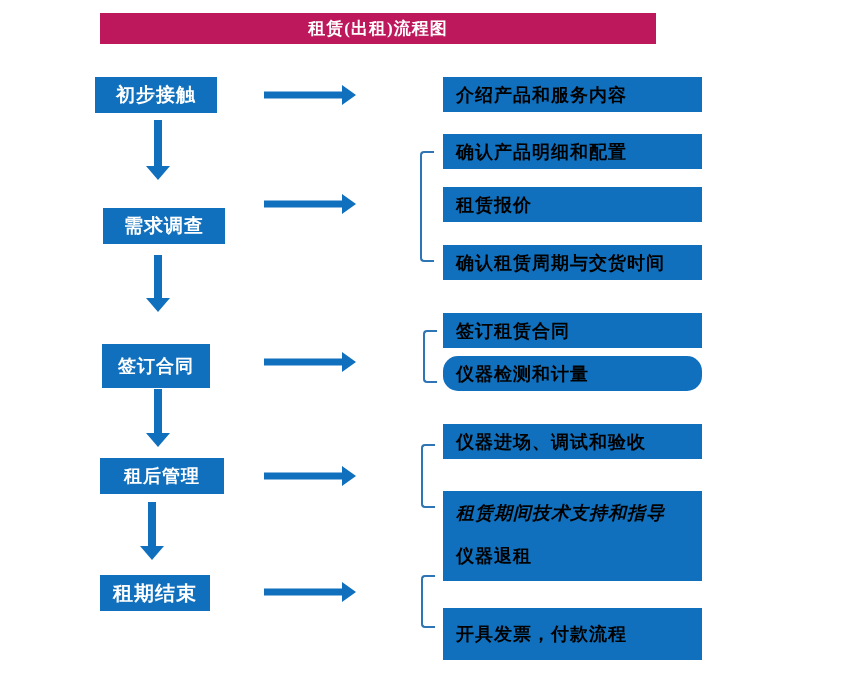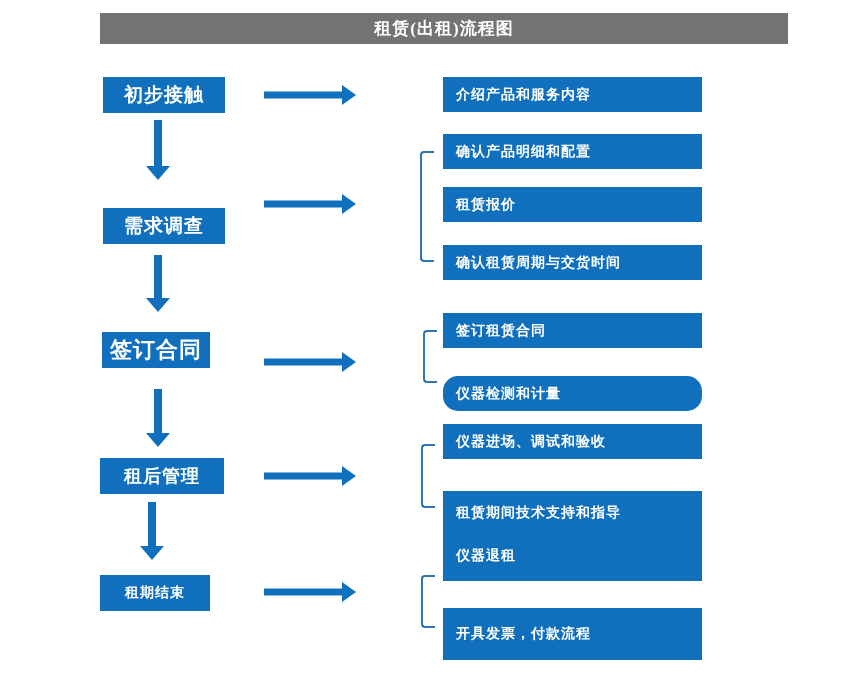--- a/index.html
+++ b/index.html
@@ -2,48 +2,48 @@
 <html><head>
 <meta charset="utf-8">
 <style>
   html,body{margin:0;padding:0;background:#ffffff;}
   .canvas{
     position:relative;width:844px;height:688px;background:#ffffff;overflow:hidden;
     font-family:"Liberation Serif","DejaVu Serif",serif;
   }
   
   .title-bar{
-    position:absolute;left:100px;top:13px;width:688px;height:31px;
-    background:#737373;display:flex;align-items:center;justify-content:center;
+    position:absolute;left:100px;top:13px;width:556px;height:31px;
+    background:#be185d;display:flex;align-items:center;justify-content:center;
   }
   .title-bar span{color:#ffffff;font-weight:bold;font-size:17px;letter-spacing:1px;}
   
   .stepbox{
     position:absolute;background:#1070BD;color:#ffffff;font-weight:bold;font-size:19px;
     display:flex;align-items:center;justify-content:center;letter-spacing:1px;
   }
-  .lb1{left:103px;top:77px;width:122px;height:36px;}
+  .lb1{left:95px;top:77px;width:122px;height:36px;}
   .lb2{left:103px;top:186px;width:122px;height:36px;margin-top:22px;}
-  .lb3{left:102px;top:332px;width:108px;height:36px;font-size:22px;}
+  .lb3{left:102px;top:344px;width:108px;height:44px;font-size:18px;}
   .lb4{left:100px;top:458px;width:124px;height:36px;font-size:18px;}
-  .lb5{left:100px;top:575px;width:110px;height:36px;font-size:14px;}
+  .lb5{left:100px;top:575px;width:110px;height:36px;font-size:20px;}
   
   .detailbox{
     position:absolute;left:443px;width:259px;height:35px;background:#1070BD;
-    color:#ffffff;font-weight:bold;font-size:14px;display:flex;align-items:center;
+    color:#000000;font-weight:bold;font-size:18px;display:flex;align-items:center;
     padding-left:13px;box-sizing:border-box;letter-spacing:1px;
   }
   .rb1{top:77px;}
   .rb2{top:134px;}
   .rb3{top:187px;}
   .rb4{top:245px;font-family:Liberation Mono, monospace;}
   .rb5{top:313px;}
-  .rb6{top:376px;border-radius:15px;}
+  .rb6{top:356px;border-radius:15px;}
   .rb7{top:424px;}
-  .rb8{top:491px;height:44px;}
+  .rb8{top:491px;height:44px;font-style:italic;}
   .rb9{top:530px;height:51px;}
   .rb10{top:608px;height:52px;}
   
   .varrow{position:absolute;width:24px;}
   .varrow .shaft{position:absolute;left:50%;transform:translateX(-50%);top:0;bottom:13px;width:8px;background:#1070BD;}
   .varrow .head{position:absolute;left:50%;transform:translateX(-50%);bottom:0;width:0;height:0;
     border-top:14px solid #1070BD;border-left:12px solid transparent;border-right:12px solid transparent;}
   .va1{left:146px;top:120px;height:60px;}
   .va2{left:146px;top:255px;height:57px;}
   .va3{left:146px;top:389px;height:58px;}

